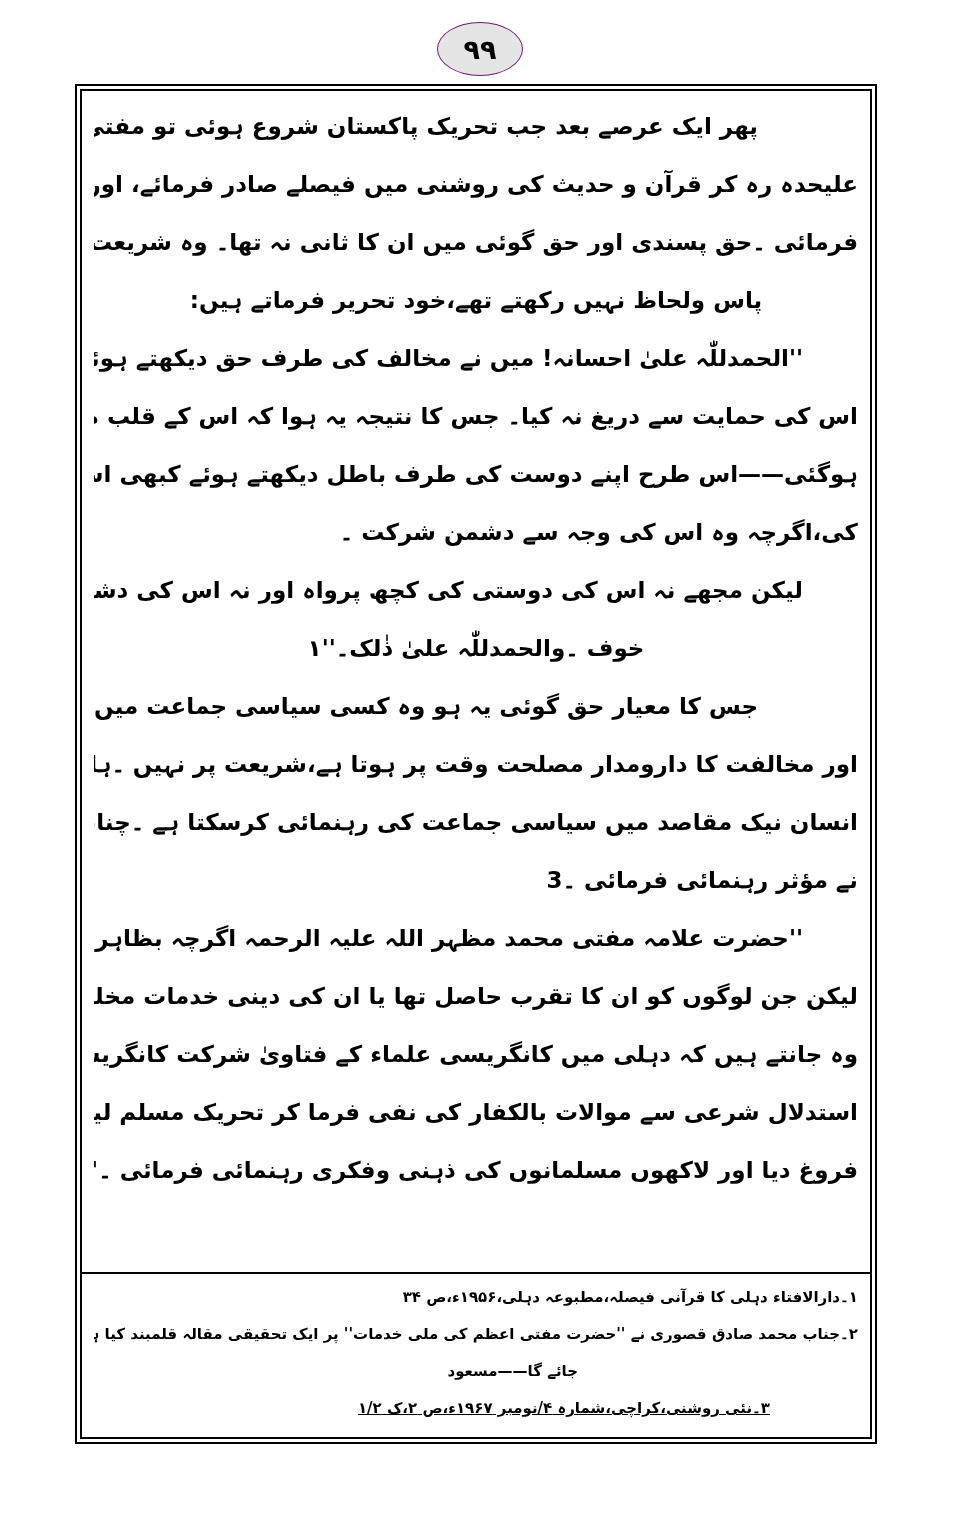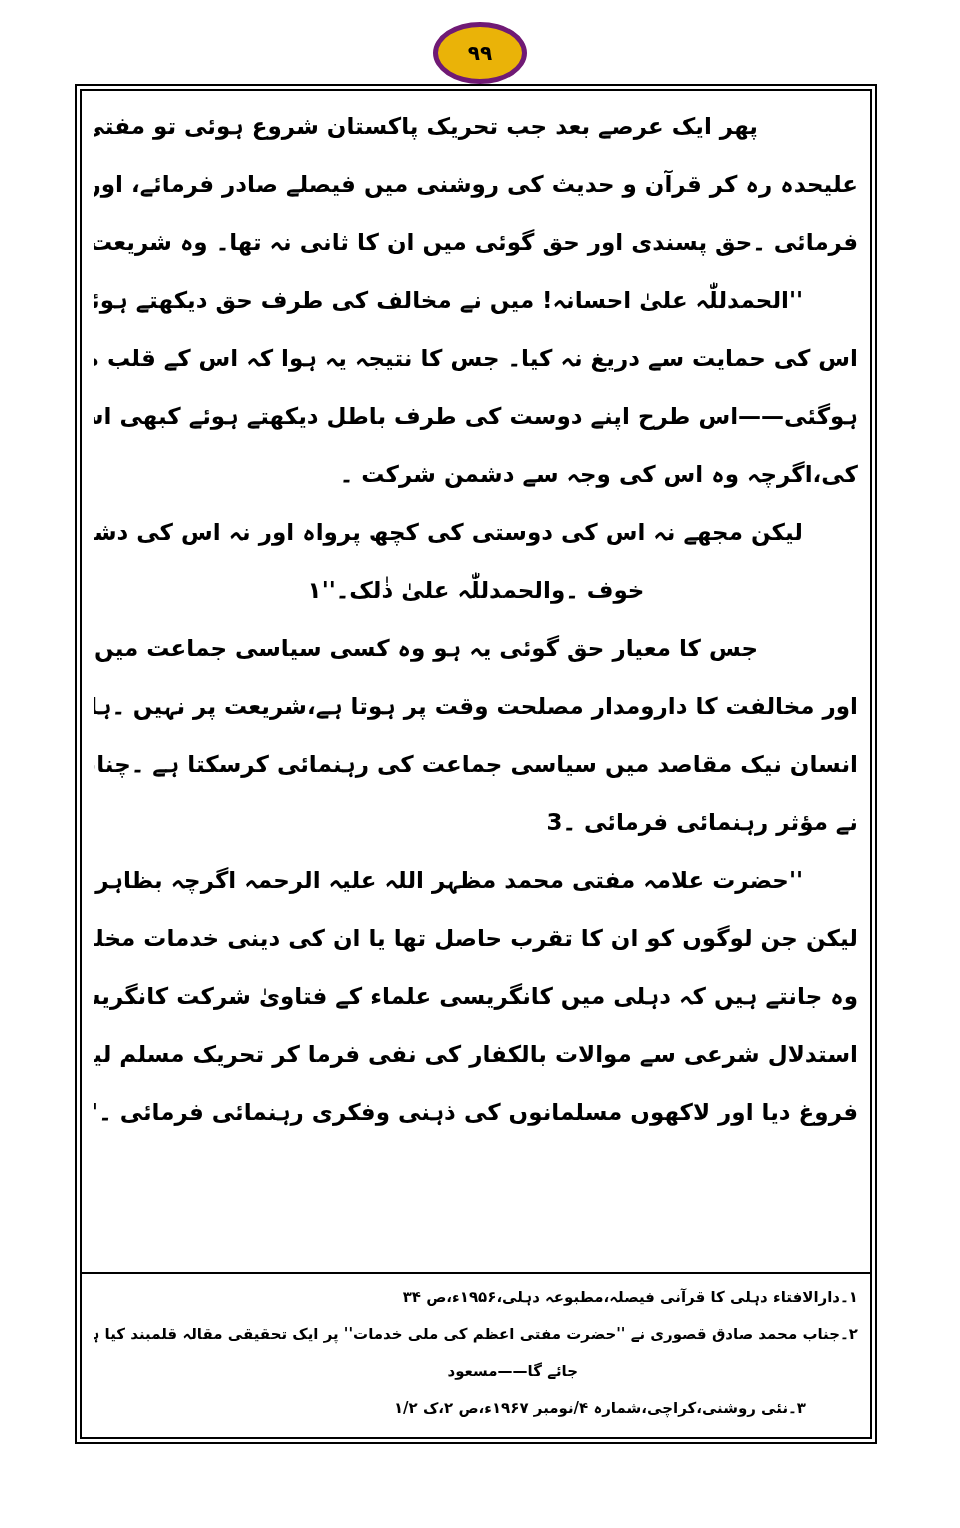--- a/index.html
+++ b/index.html
@@ -5,23 +5,23 @@
   html,body{margin:0;padding:0;}
   body{
     width:960px;height:1528px;position:relative;
     background:#ffffff;color:#000;
     font-family:"DejaVu Sans", sans-serif;
     overflow:hidden;
   }
   
   .oval{
     position:absolute;top:22px;left:50%;transform:translateX(-50%);
-    width:84px;height:52px;border:5px solid #701a75;border-radius:50%;
+    width:84px;height:52px;border:1px solid #701a75;border-radius:50%;
     display:flex;align-items:center;justify-content:center;
-    font-size:20px;font-weight:bold;background:#eab308;z-index:2;
+    font-size:27px;font-weight:bold;background:#e5e5e5;z-index:2;
   }
   
   .frame{
     position:absolute;left:75px;top:84px;width:802px;height:1360px;
     border:2px solid #000;box-sizing:border-box;background:#fff;
   }
   .frame-inner{
     position:absolute;inset:3px;border:2px solid #000;
   }
   
@@ -43,37 +43,38 @@
   }
   
   .footnotes{
     position:absolute;top:1188px;right:12px;left:12px;
     direction:rtl;text-align:right;
     font-size:15px;font-weight:bold;line-height:37px;
     overflow:hidden;
   }
   .fnline{white-space:nowrap;overflow:hidden;}
   .fn-cont{margin-left:0;padding-left:0;margin-right:280px;}
-  .fn-ind{margin-right:52px;}
+  .fn-ind{margin-right:88px;text-decoration:underline;}
 </style>
 </head>
 <body>
 
 <div class="oval">
   <span>۹۹</span>
 </div>
 
 <div class="frame">
   <div class="frame-inner">
 
     <div class="main-text">
 
       <div class="tline ind-first">پھر ایک عرصے بعد جب تحریک پاکستان شروع ہوئی تو مفتی اعظم نے جذبات سے</div>
       <div class="tline">علیحدہ رہ کر قرآن و حدیث کی روشنی میں فیصلے صادر فرمائے، اور صحیح خطوط پر مسلمانوں کی رہنمائی</div>
       <div class="tline">فرمائی ۔حق پسندی اور حق گوئی میں ان کا ثانی نہ تھا۔ وہ شریعت کے سامنے دوست و دشمن کسی کا</div>
+      <div class="tline t-center">پاس ولحاظ نہیں رکھتے تھے،خود تحریر فرماتے ہیں:</div>
 
       <div class="tline ind-quote">''الحمدللّٰہ علیٰ احسانہ! میں نے مخالف کی طرف حق دیکھتے ہوئے کبھی</div>
       <div class="tline">اس کی حمایت سے دریغ نہ کیا۔ جس کا نتیجہ یہ ہوا کہ اس کے قلب میں میری محبت راسخ</div>
       <div class="tline">ہوگئی——اس طرح اپنے دوست کی طرف باطل دیکھتے ہوئے کبھی اس کی حمایت نہ</div>
       <div class="tline">کی،اگرچہ وہ اس کی وجہ سے دشمن شرکت ۔</div>
       <div class="tline ind-quote">لیکن مجھے نہ اس کی دوستی کی کچھ پرواہ اور نہ اس کی دشمنی کا کچھ</div>
       <div class="tline t-center">خوف ۔والحمدللّٰہ علیٰ ذٰلک۔''۱</div>
 
       <div class="tline ind-first">جس کا معیار حق گوئی یہ ہو وہ کسی سیاسی جماعت میں شریک نہیں ہوسکتا کہ وہاں حمایت</div>
       <div class="tline">اور مخالفت کا دارومدار مصلحت وقت پر ہوتا ہے،شریعت پر نہیں ۔ہاں یہ ضرور ہے کہ ایسا حق پسند</div>

